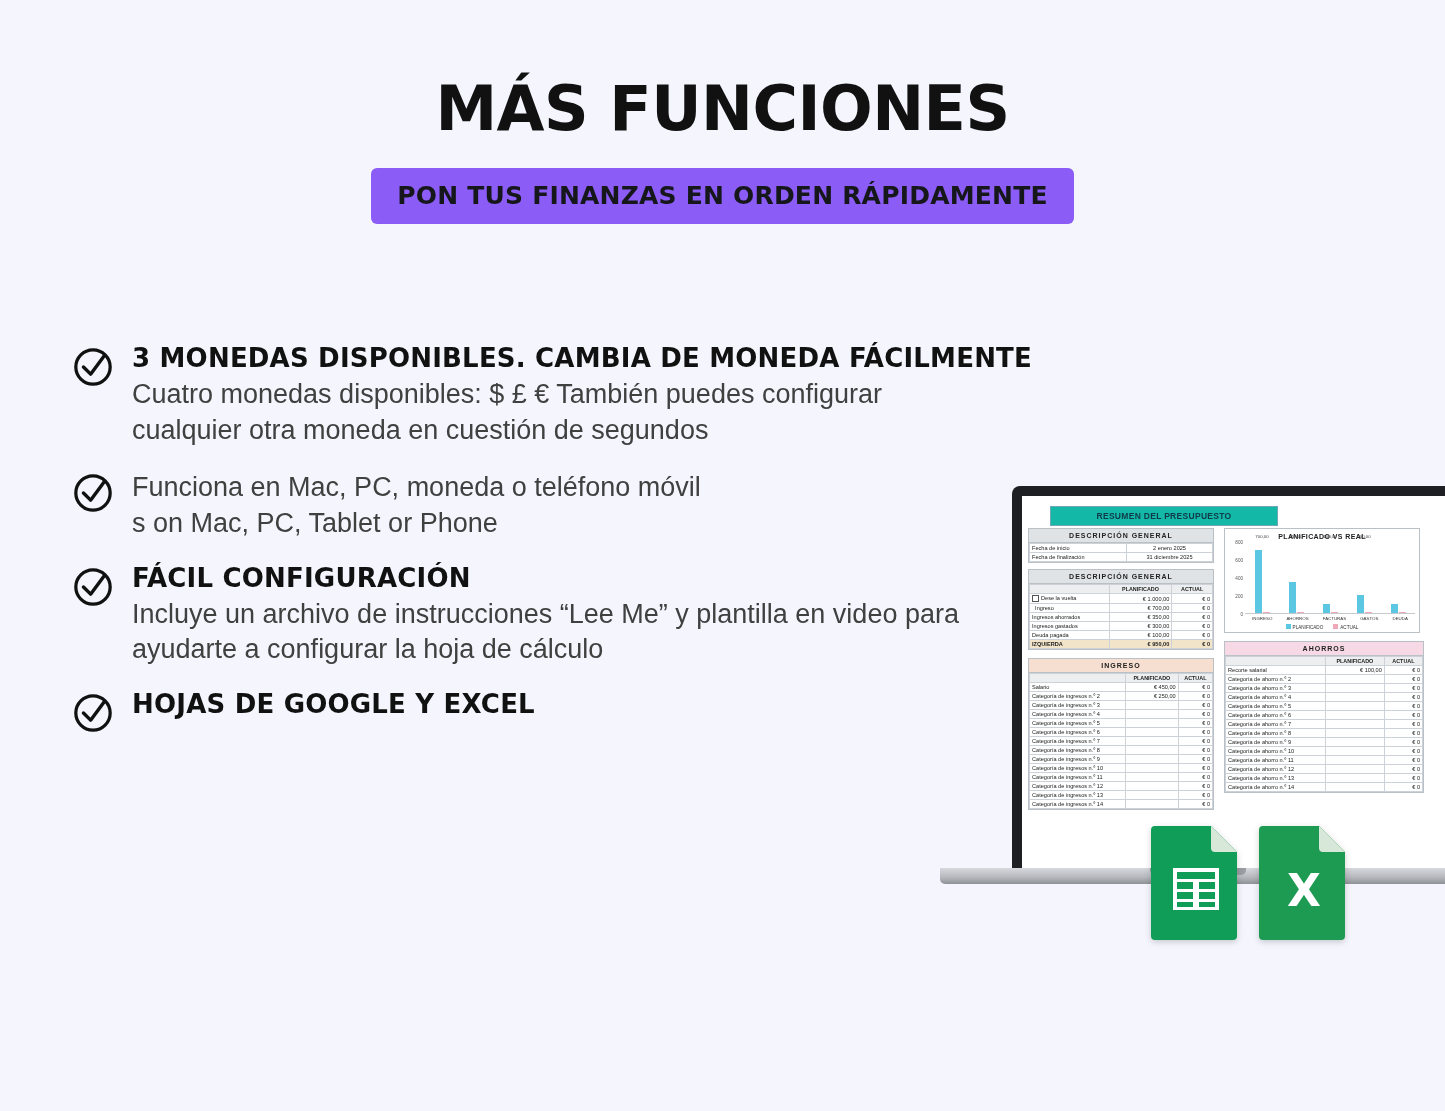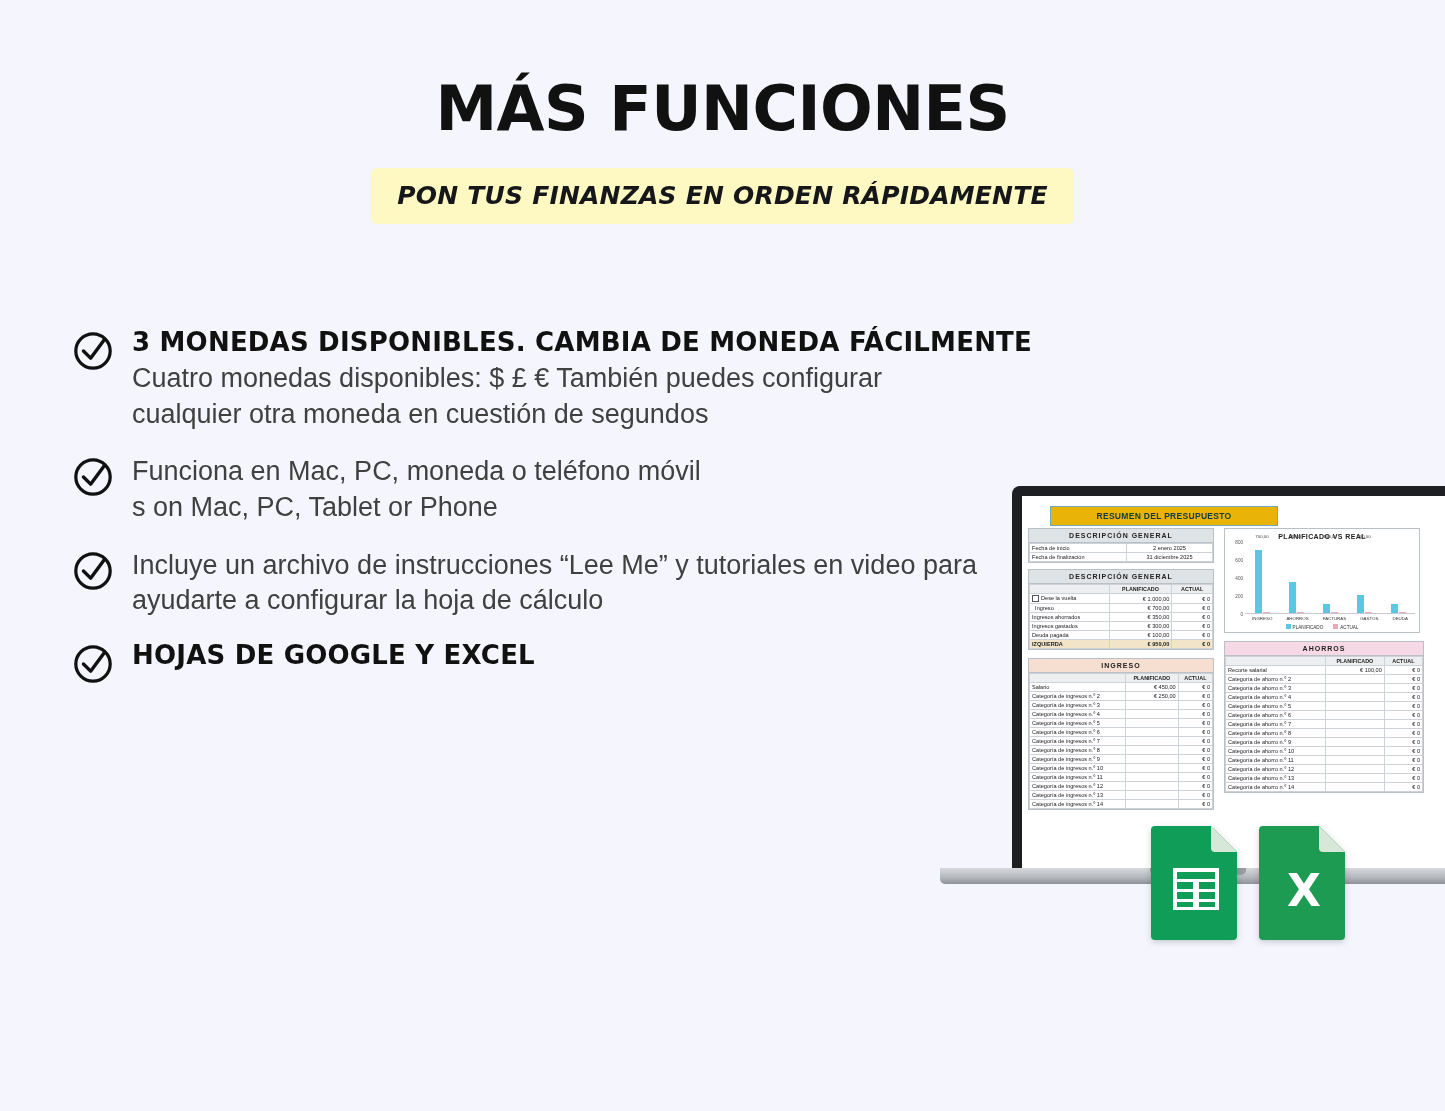--- a/index.html
+++ b/index.html
@@ -26,36 +26,35 @@
     margin: 0;
     padding-top: 78px;
     line-height: 1;
   }
   .subtitle-wrap {
     display: flex;
     justify-content: center;
     margin-top: 28px;
   }
   .subtitle {
-    background: #fef9c3;
+    background: #8b5cf6;
     color: #15171a;
     font-family: "DejaVu Sans", sans-serif;
     font-weight: 700;
     font-size: 25px;
     letter-spacing: 0.2px;
     padding: 13px 26px 14px 26px;
     border-radius: 6px;
     white-space: nowrap;
-    font-style: italic;
   }
 
   
   .features {
     position: absolute;
-    top: 328px;
+    top: 344px;
     left: 72px;
     width: 1230px;
   }
   .feature {
     display: flex;
     align-items: flex-start;
     margin-bottom: 22px;
   }
   .check-icon {
     flex: 0 0 auto;
@@ -133,21 +132,21 @@
 
   
   .sheet {
     font-family: "Liberation Sans", sans-serif;
     font-size: 6px;
     color: #222;
     padding: 6px 4px 0 6px;
     box-sizing: border-box;
   }
   .sheet-banner {
-    background: #eab308;
+    background: #14b8a6;
     border: 1px solid #6fa6b8;
     color: #10394a;
     font-weight: 700;
     font-size: 8.5px;
     text-align: center;
     padding: 4px 6px;
     width: 214px;
     margin: 4px 0 2px 22px;
     letter-spacing: .3px;
   }
@@ -328,21 +327,22 @@
   </div>
 
   <div class="feature">
     <span class="check-icon">
       <svg viewBox="0 0 44 44" width="42" height="42">
         <circle cx="22" cy="22" r="18" fill="none" stroke="#111" stroke-width="3.4"></circle>
         <path d="M12 22 L19.5 29.5 L34 10" fill="none" stroke="#111" stroke-width="3.6" stroke-linecap="round" stroke-linejoin="round"></path>
       </svg>
     </span>
     <div class="feature-text">
-      <p class="feature-desc">Incluye un archivo de instrucciones “Lee Me” y tutoriales en video para ayudarte a configurar la hoja de cálculo</p>
+      <p class="feature-title">FÁCIL CONFIGURACIÓN</p>
+      <p class="feature-desc">Incluye un archivo de instrucciones “Lee Me” y plantilla en video para ayudarte a configurar la hoja de cálculo</p>
     </div>
   </div>
 
   <div class="feature">
     <span class="check-icon">
       <svg viewBox="0 0 44 44" width="42" height="42">
         <circle cx="22" cy="22" r="18" fill="none" stroke="#111" stroke-width="3.4"></circle>
         <path d="M12 22 L19.5 29.5 L34 10" fill="none" stroke="#111" stroke-width="3.6" stroke-linecap="round" stroke-linejoin="round"></path>
       </svg>
     </span>

